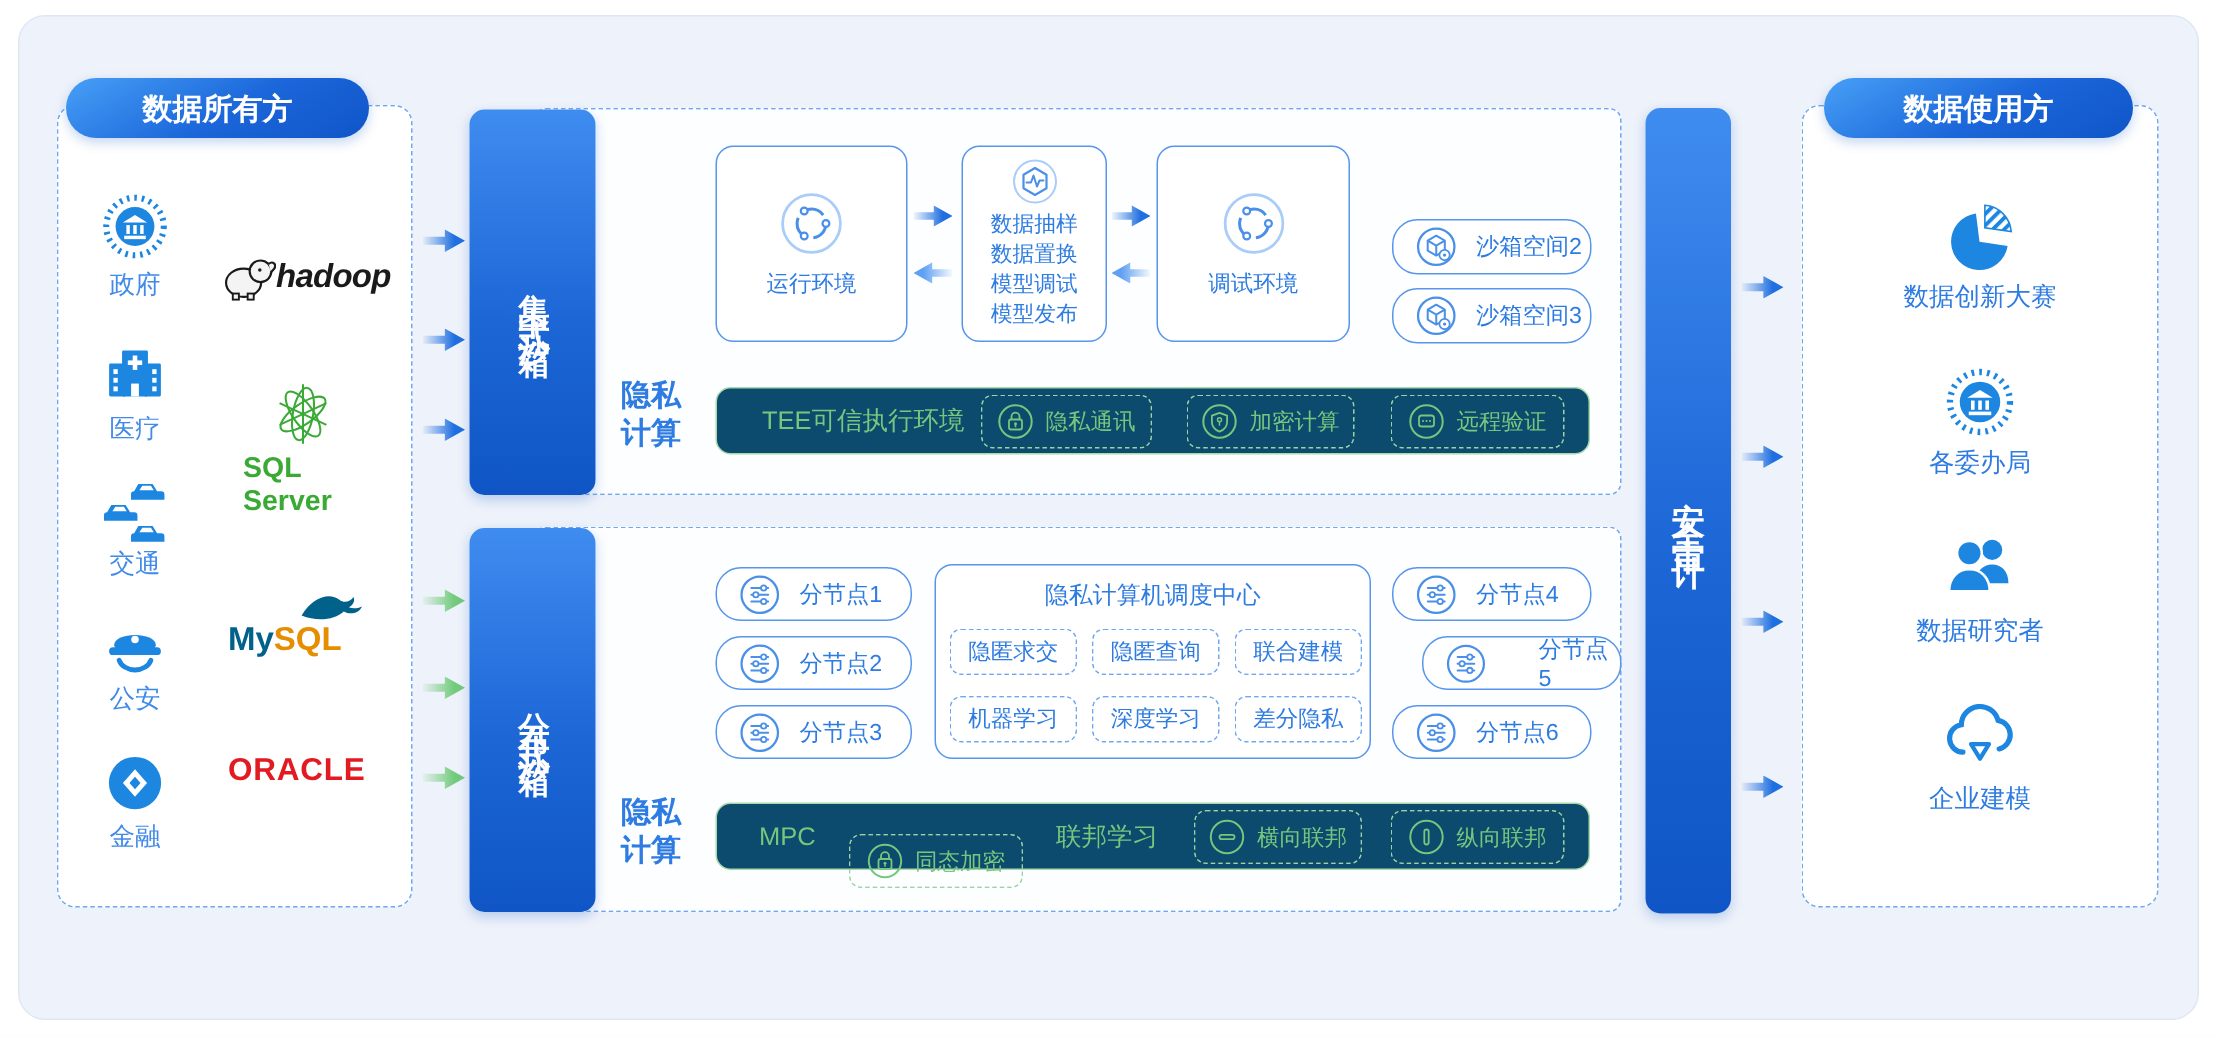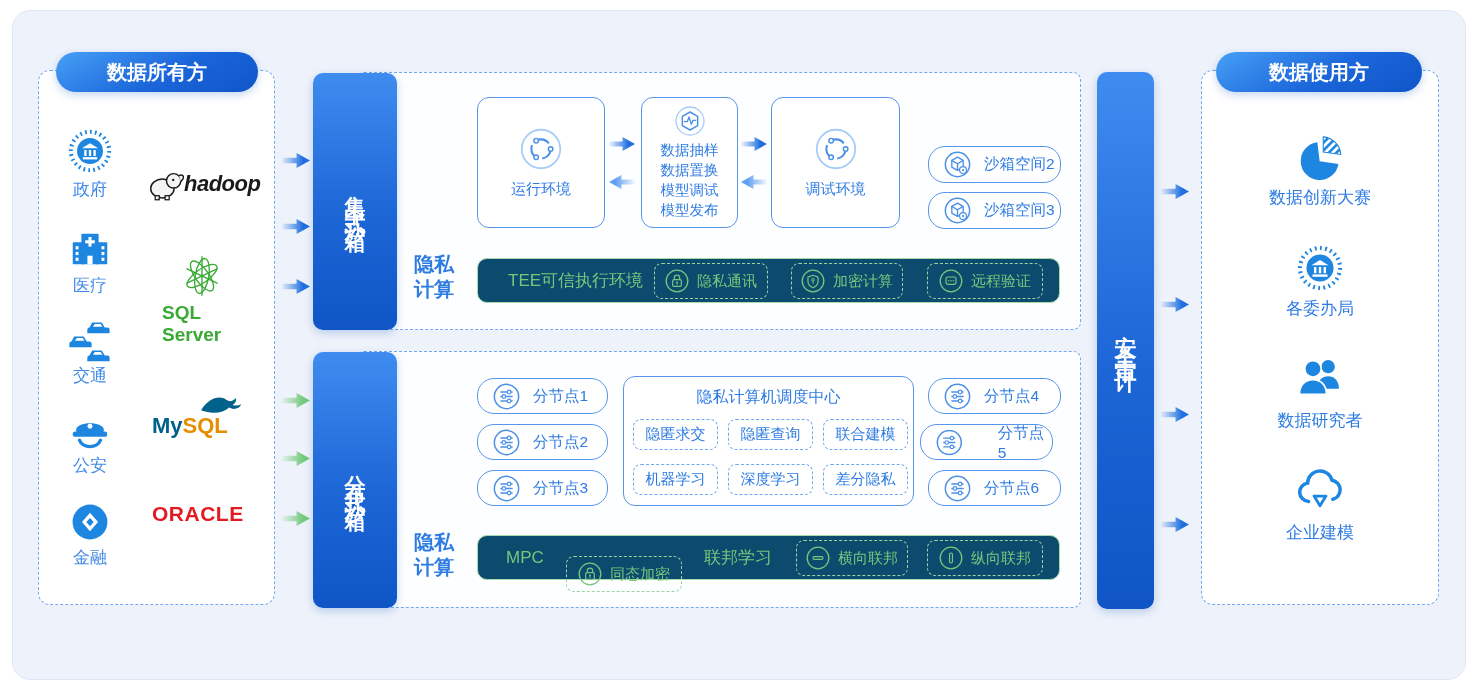--- a/index.html
+++ b/index.html
@@ -248,21 +248,21 @@
       <path d="M13.5 35.5a8.5 8.5 0 0 1-1-16.9 11.5 11.5 0 0 1 22.6-2.7 9 9 0 0 1 .7 17.6" fill="none" stroke="#1c86e0" stroke-width="3.2" stroke-linecap="round"></path>
       <path d="M18.5 30.5h11l-5.5 9z" fill="none" stroke="#1c86e0" stroke-width="2.6" stroke-linejoin="round"></path>
     </symbol>
   </defs>
 </svg>
 
 <div id="canvas">
   <div class="card"></div>
 
   <div class="dash-panel" style="left:38px; top:70px; width:237px; height:535px;"></div>
-  <div class="pill" style="left:56px; top:52px; width:202px; height:40px;">
+  <div class="pill" style="left:44px; top:52px; width:202px; height:40px;">
     <span>数据所有方</span>
   </div>
 
   <svg class="ic sector-icon" style="left:67px; top:128px;" width="46" height="46" viewBox="0 0 48 48">
       <use href="#sym-laurel-bank"></use>
     </svg>
   <div class="sector-label" style="left:55px; top:178px;">政府</div>
 
   <svg class="ic sector-icon" style="left:67px; top:226px;" width="46" height="46" viewBox="0 0 48 48">
       <use href="#sym-hospital"></use>
@@ -432,21 +432,21 @@
         <span>差分隐私</span>
       </div>
   </div>
 
   <div class="npill" style="left:928px; top:378px; width:133px; height:36px;">
     <svg class="ic blue" width="27" height="27" viewBox="0 0 36 36">
         <use href="#sym-sliders"></use>
       </svg>
     <span>分节点4</span>
   </div>
-  <div class="npill" style="left:920px; top:424px; width:133px; height:36px;gap:35px;">
+  <div class="npill" style="left:948px; top:424px; width:133px; height:36px;gap:35px;">
     <svg class="ic blue" width="27" height="27" viewBox="0 0 36 36">
         <use href="#sym-sliders"></use>
       </svg>
     <span>分节点5</span>
   </div>
   <div class="npill" style="left:928px; top:470px; width:133px; height:36px;">
     <svg class="ic blue" width="27" height="27" viewBox="0 0 36 36">
         <use href="#sym-sliders"></use>
       </svg>
     <span>分节点6</span>

